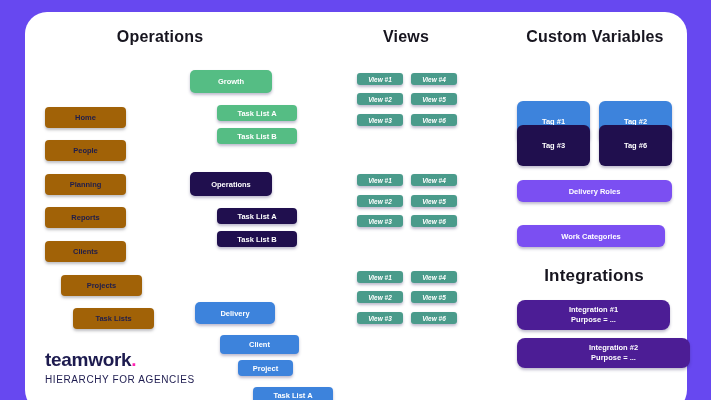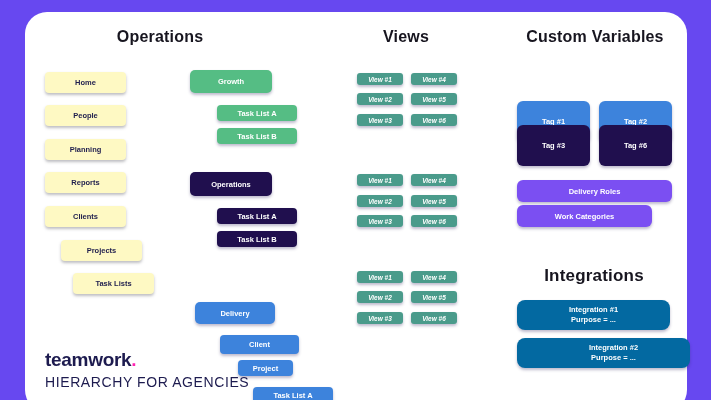--- a/index.html
+++ b/index.html
@@ -32,47 +32,47 @@
     display: flex;
     align-items: center;
     justify-content: center;
     font-weight: bold;
     font-size: 7.5px;
     color: #ffffff;
     border-radius: 4px;
     box-shadow: 0 2px 3px rgba(40, 30, 90, 0.3);
     text-align: center;
   }
-  .gray  { background: #fef9c3; color: #1e1d4d; box-shadow: 0 2px 3px rgba(70,70,80,0.35); }
+  .gray  { background: #a16207; color: #1e1d4d; box-shadow: 0 2px 3px rgba(70,70,80,0.35); margin-top: 35px; }
   .green { background: #55bd84; }
   .navy  { background: #200f4e; }
   .blue  { background: #3d83dc; margin-top: 29px; }
   .teal  { background: #4a9b8b; font-style: italic; font-size: 6.5px; border-radius: 3px; }
   .purple{ background: #7b4ff2; border-radius: 6px; }
   .tag   { border-radius: 6px; }
   .integration {
-    background: #0369a1;
+    background: #4c1d95;
     border-radius: 8px;
     flex-direction: column;
     line-height: 1.35;
   }
   .r5 { border-radius: 5px; }
   .logo {
     position: absolute;
     left: 45px; top: 349px;
     font-size: 19px;
     font-weight: bold;
     color: #1d1b4f;
     letter-spacing: -0.3px;
   }
   .logo .dot { color: #ff22b1; }
   .tagline {
     position: absolute;
     left: 45px; top: 374px;
-    font-size: 14px;
+    font-size: 10px;
     color: #1d1b4f;
     letter-spacing: 0.6px;
   }
 </style>
 </head>
 <body>
 
 <div class="stage">
   <div class="card"></div>
 
@@ -122,21 +122,21 @@
   <div class="btn teal" style="left:411px; top:271px; width:46px; height:12px;">View #4</div>
   <div class="btn teal" style="left:411px; top:291px; width:46px; height:12px;">View #5</div>
   <div class="btn teal" style="left:411px; top:312px; width:46px; height:12px;">View #6</div>
 
   <div class="btn blue tag" style="left:517px; top:72px;  width:73px; height:41px;">Tag #1</div>
   <div class="btn blue tag" style="left:599px; top:72px;  width:73px; height:41px;">Tag #2</div>
   <div class="btn navy tag" style="left:517px; top:125px; width:73px; height:41px;">Tag #3</div>
   <div class="btn navy tag" style="left:599px; top:125px; width:73px; height:41px;">Tag #6</div>
 
   <div class="btn purple" style="left:517px; top:180px; width:155px; height:22px;">Delivery Roles</div>
-  <div class="btn purple" style="left:517px; top:205px; width:135px; height:22px;">Work Categories</div>
+  <div class="btn purple" style="left:517px; top:225px; width:148px; height:22px;">Work Categories</div>
 
   <div class="heading" style="left:514px; top:266px; width:160px; font-size:17px;">Integrations</div>
 
   <div class="btn integration" style="left:517px; top:300px; width:153px; height:30px;">
     <span>Integration #1</span>
     <span>Purpose = ...</span>
   </div>
   <div class="btn integration" style="left:517px; top:338px; width:153px; height:30px;padding-left:20px;">
     <span>Integration #2</span>
     <span>Purpose = ...</span>

